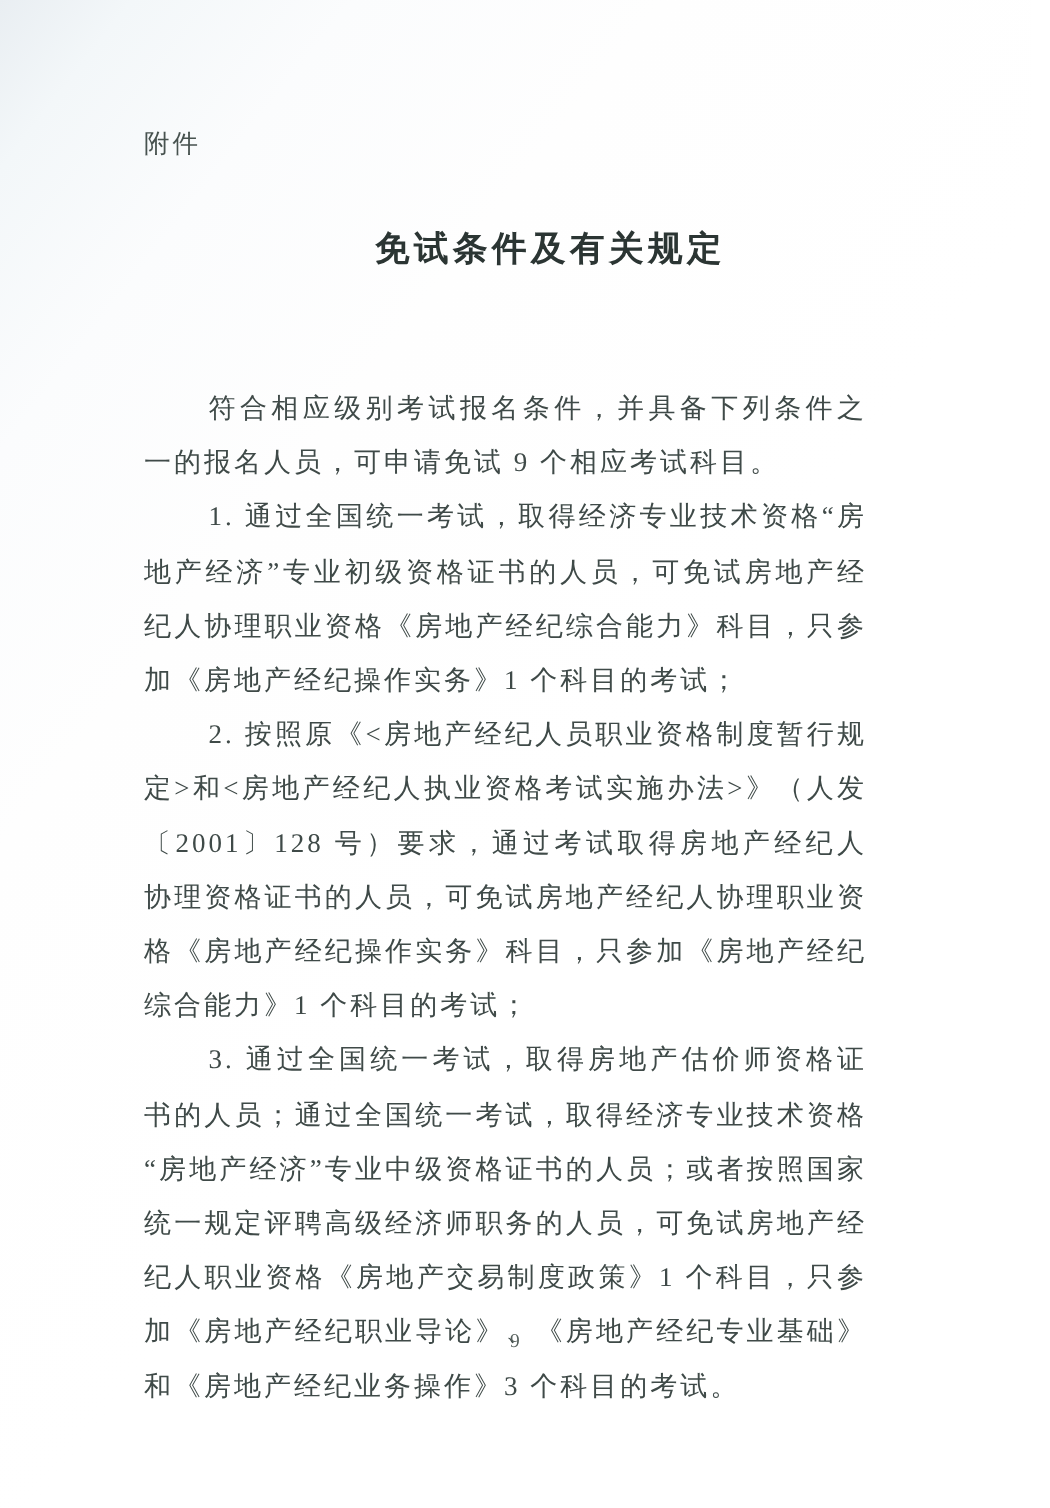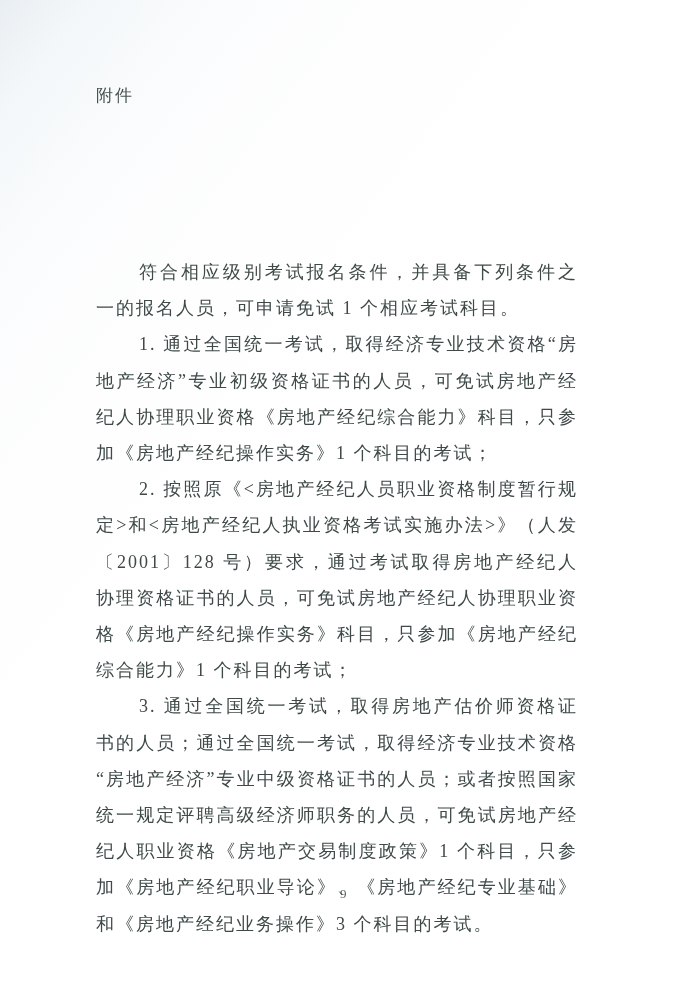--- a/index.html
+++ b/index.html
@@ -74,24 +74,25 @@
     color: #58625f;
   }
 </style>
 </head>
 <body>
 
 <div class="page">
 
   <div class="attachment">附件</div>
 
+  <div class="doc-title">免试条件及有关规定</div>
 
 
   <div class="body-text">
-    <p>符合相应级别考试报名条件，并具备下列条件之一的报名人员，可申请免试 1 个相应考试科目。</p>
+    <p>符合相应级别考试报名条件，并具备下列条件之一的报名人员，可申请免试 9 个相应考试科目。</p>
     <p>1. 通过全国统一考试，取得经济专业技术资格“房地产经济”专业初级资格证书的人员，可免试房地产经纪人协理职业资格《房地产经纪综合能力》科目，只参加《房地产经纪操作实务》1 个科目的考试；</p>
     <p>2. 按照原《&lt;房地产经纪人员职业资格制度暂行规定&gt;和&lt;房地产经纪人执业资格考试实施办法&gt;》（人发〔2001〕128 号）要求，通过考试取得房地产经纪人协理资格证书的人员，可免试房地产经纪人协理职业资格《房地产经纪操作实务》科目，只参加《房地产经纪综合能力》1 个科目的考试；</p>
     <p>3. 通过全国统一考试，取得房地产估价师资格证书的人员；通过全国统一考试，取得经济专业技术资格“房地产经济”专业中级资格证书的人员；或者按照国家统一规定评聘高级经济师职务的人员，可免试房地产经纪人职业资格《房地产交易制度政策》1 个科目，只参加《房地产经纪职业导论》、《房地产经纪专业基础》和《房地产经纪业务操作》3 个科目的考试。</p>
   </div>
 
   <div class="page-number">9</div>
 
 </div>
 
 </body></html>

